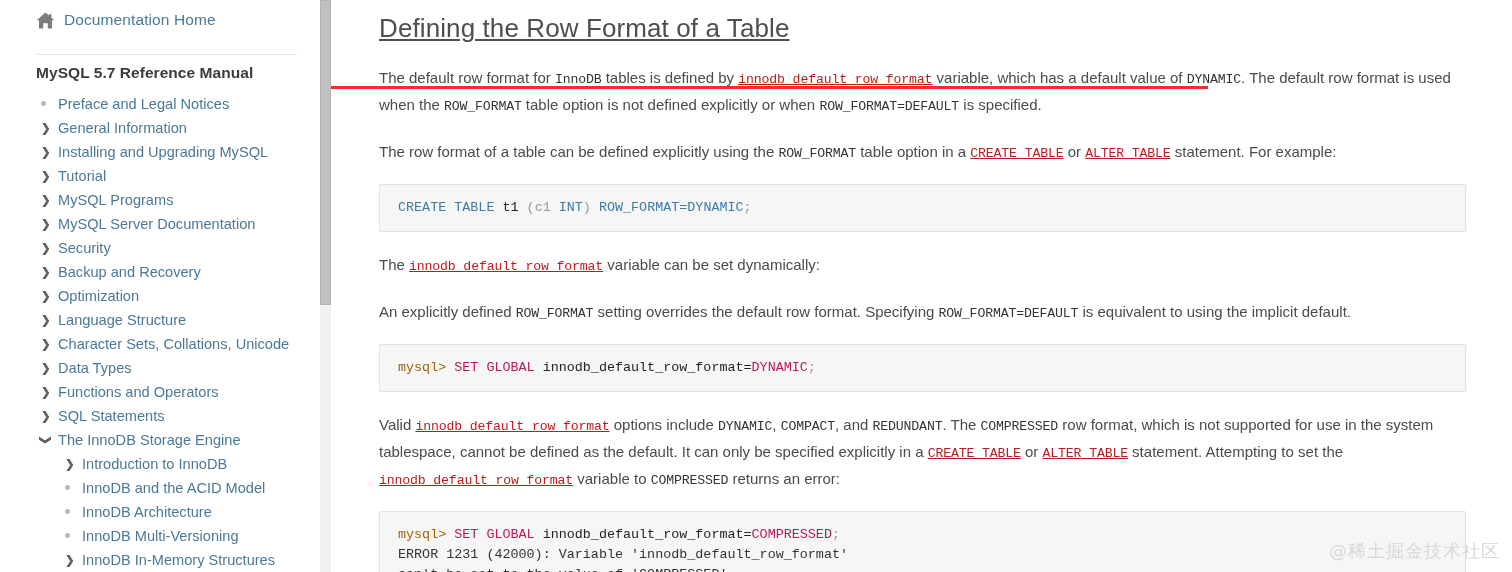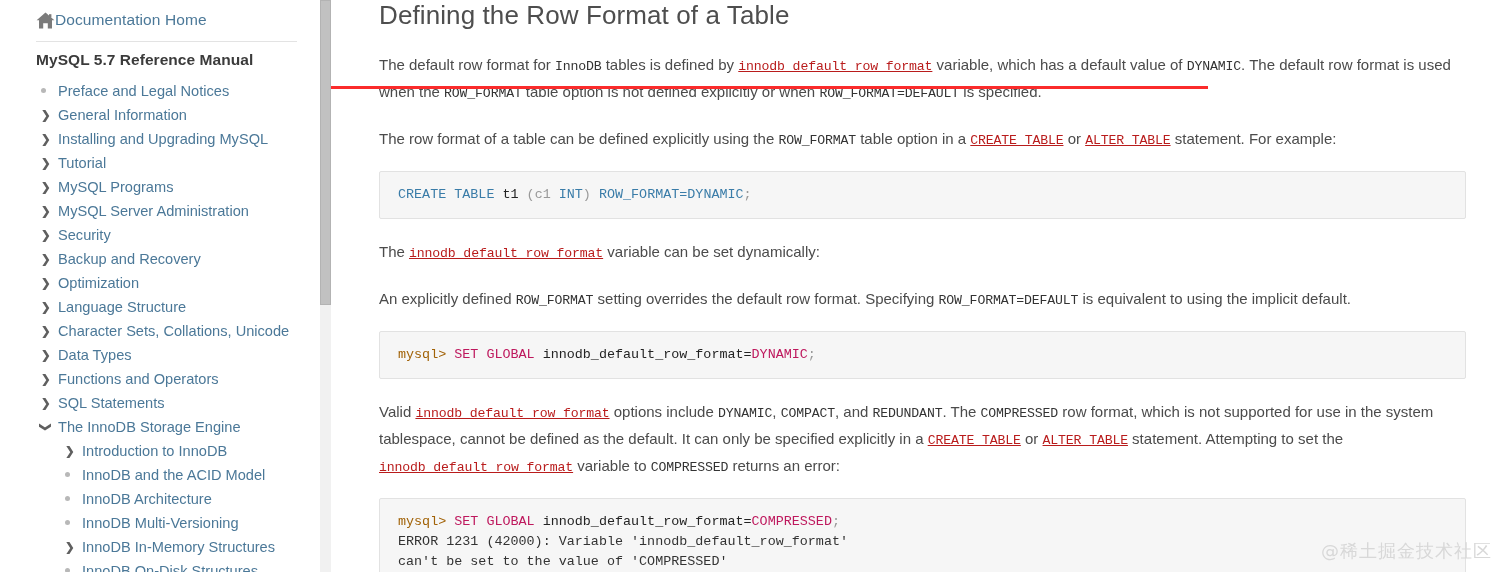--- a/index.html
+++ b/index.html
@@ -27,22 +27,23 @@
     flex: 0 0 331px;
     background: #ffffff;
     overflow: hidden;
     padding-left: 36px;
     padding-top: 8px;
   }
 
   .doc-home {
     display: flex;
     align-items: center;
+    gap: 9px;
     height: 24px;
-    margin-bottom: 9px;
+    margin-bottom: 22px;
   }
   .home-icon {
     width: 19px; height: 17px;
     display: inline-block;
     position: relative;
     flex: 0 0 19px;
   }
   .home-icon svg { display:block; }
   .doc-home-label {
     font-size: 15.5px;
@@ -129,22 +130,23 @@
     height: 572px;
     padding: 0 34px 0 48px;
     overflow: hidden;
     background: #ffffff;
   }
 
   h1.page-title {
     font-size: 26px;
     font-weight: normal;
     color: #4e4e4e;
-    margin: 0 0 0 0;
+    margin: 13px 0 0 0;
     letter-spacing: 0.1px;
+    text-decoration: underline;
   }
 
   p.para {
     font-size: 15px;
     line-height: 25px;
     color: #4b4b4b;
     margin: 20px 0 0 0;
     max-width: 1100px;
   }
   p.para.p1 { margin-top: 21px; }
@@ -190,21 +192,21 @@
     top: 86px;
     width: 877px;
     height: 3px;
     background: #fb2b2b;
     z-index: 30;
   }
 
   
   #watermark {
     position: absolute;
-    right: 20px;
+    right: 12px;
     bottom: 9px;
     font-size: 18px;
     color: #d8d8d8;
     font-family: "DejaVu Sans", sans-serif;
     letter-spacing: 1px;
     white-space: nowrap;
     z-index: 40;
   }
 </style>
 </head>
@@ -244,21 +246,21 @@
         <li class="nav-item">
           <span class="bullet-wrap"><span class="chev-right">❯</span></span>
           <span class="nav-label">Tutorial</span>
         </li>
         <li class="nav-item">
           <span class="bullet-wrap"><span class="chev-right">❯</span></span>
           <span class="nav-label">MySQL Programs</span>
         </li>
         <li class="nav-item">
           <span class="bullet-wrap"><span class="chev-right">❯</span></span>
-          <span class="nav-label">MySQL Server Administration</span>
+          <span class="nav-label">MySQL Server Documentation</span>
         </li>
         <li class="nav-item">
           <span class="bullet-wrap"><span class="chev-right">❯</span></span>
           <span class="nav-label">Security</span>
         </li>
         <li class="nav-item">
           <span class="bullet-wrap"><span class="chev-right">❯</span></span>
           <span class="nav-label">Backup and Recovery</span>
         </li>
         <li class="nav-item">

